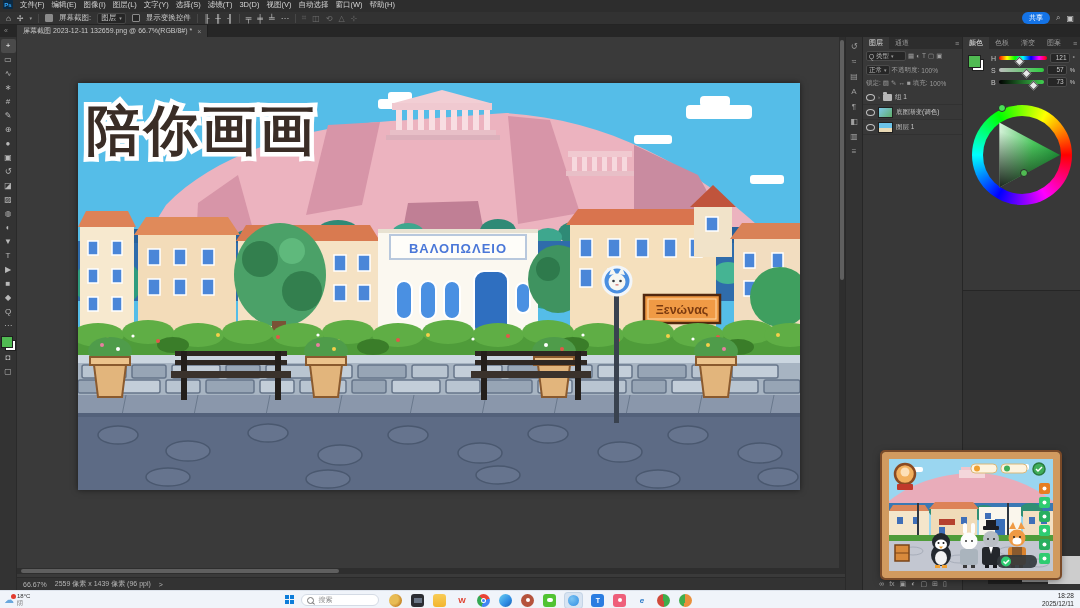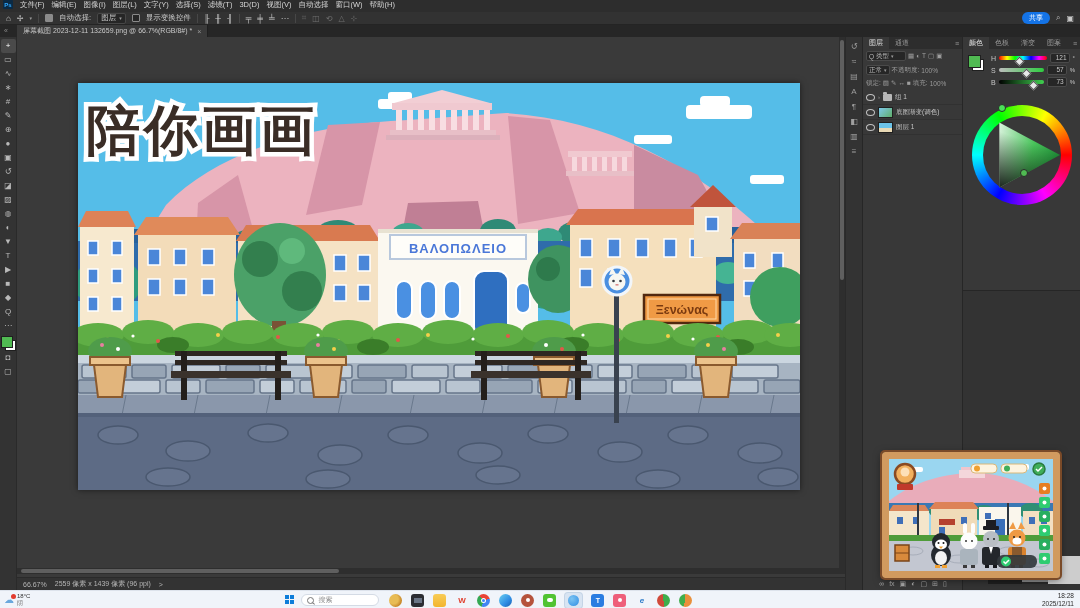--- a/index.html
+++ b/index.html
@@ -108,21 +108,21 @@
     <span class="menu-item">窗口(W)</span>
     <span class="menu-item">帮助(H)</span>
   </div>
 
   <div class="abs" id="optionsbar">
     <span class="opt-glyph">⌂</span>
     <span class="opt-glyph">✢</span>
       <span class="caret">▾</span>
     <span class="opt-sep"></span>
     <span class="checkbox checked"></span>
-    <span>自动选择:</span>
+    <span>屏幕截图:</span>
     <span class="opt-box">
         <span>图层</span>
         <span class="caret">▾</span>
       </span>
     <span class="checkbox"></span>
     <span>显示变换控件</span>
     <span class="opt-sep"></span>
     <span class="opt-glyph">╟</span>
     <span class="opt-glyph">╫</span>
     <span class="opt-glyph">╢</span>

